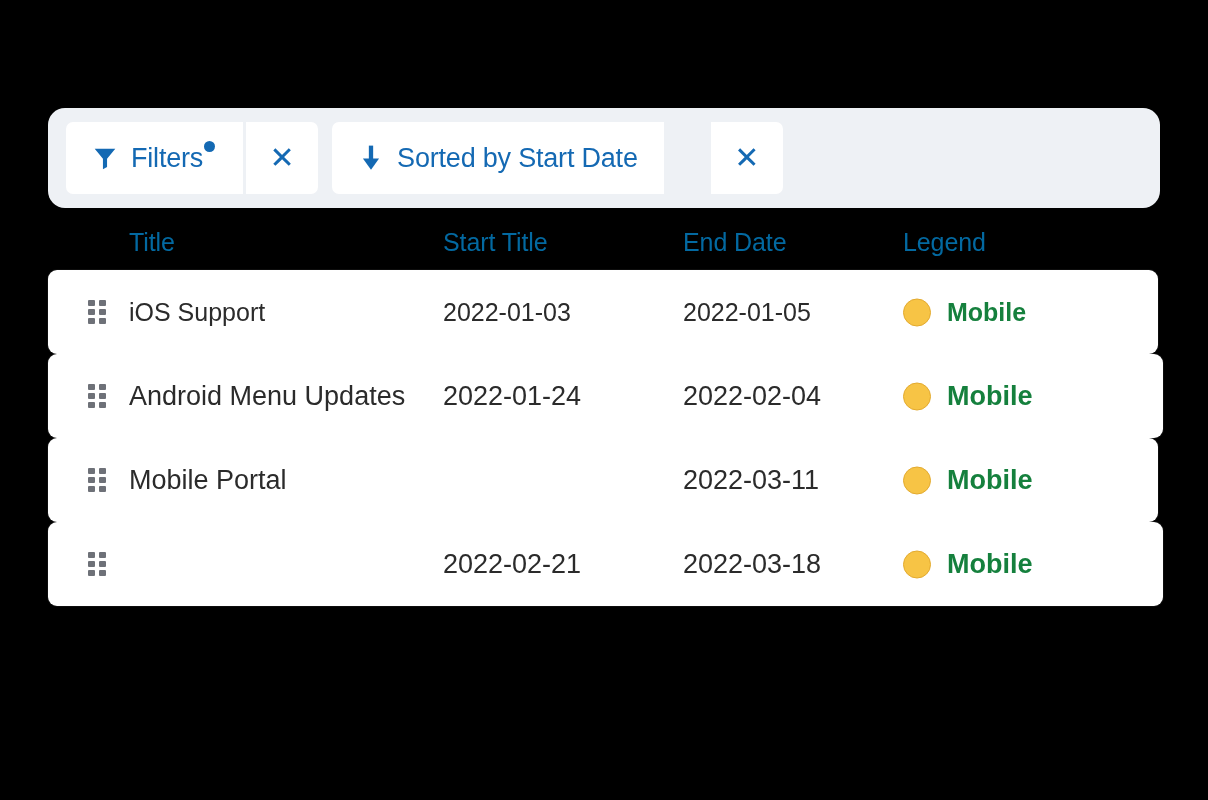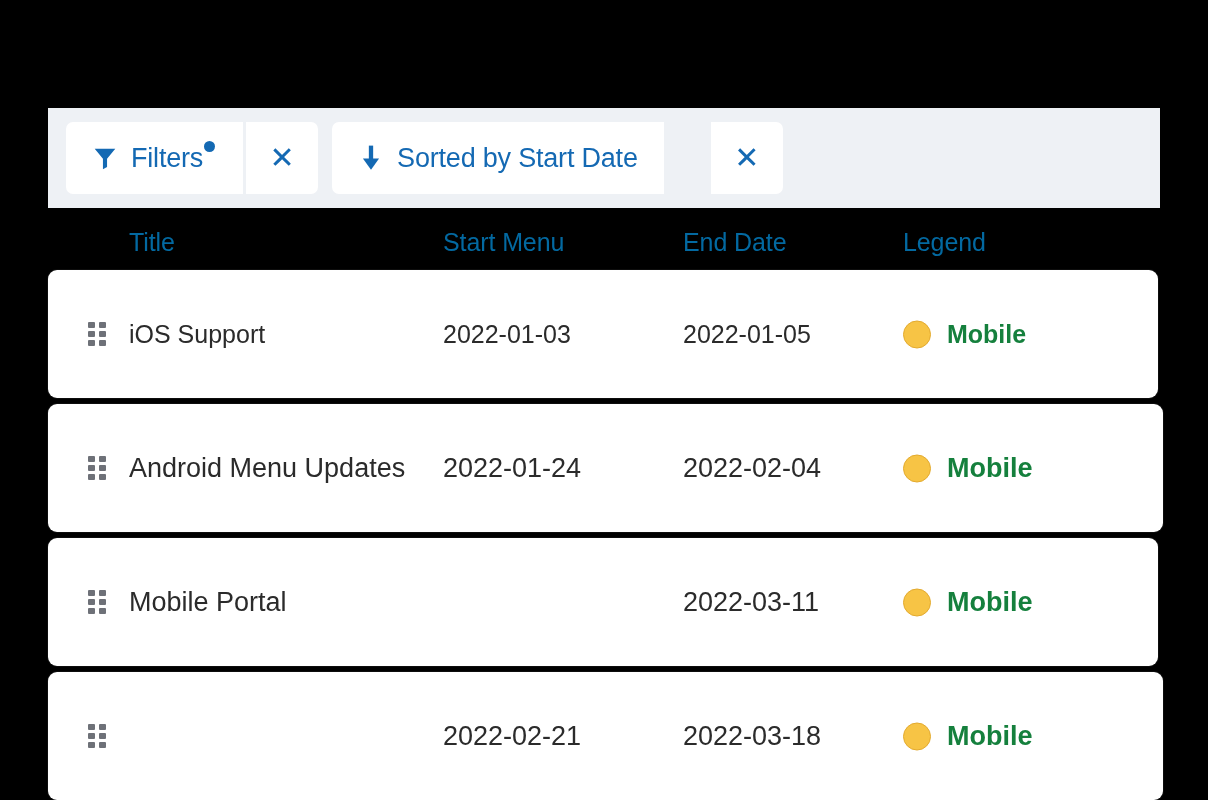--- a/index.html
+++ b/index.html
@@ -17,21 +17,21 @@
   }
 
   
   .toolbar {
     position: absolute;
     left: 48px;
     top: 108px;
     width: 1112px;
     height: 100px;
     background: #eef1f5;
-    border-radius: 0;
+    border-radius: 17px;
     display: flex;
     align-items: center;
     box-sizing: border-box;
     padding-left: 18px;
   }
   .chip-group {
     display: flex;
     align-items: center;
     height: 72px;
   }
@@ -114,22 +114,21 @@
   .rows {
     position: absolute;
     left: 48px;
     top: 270px;
     width: 1120px;
   }
   .row {
     position: relative;
     background: #ffffff;
     border-radius: 9px;
-    height: 128px;
-    margin-bottom: 6px;
+    height: 84px;
     box-shadow: 0 0 0 1px rgba(255,255,255,0.05);
   }
   .row.wide  { width: 1115px; }
   .row.narrow{ width: 1110px; }
 
   .cell {
     position: absolute;
     top: 50%;
     transform: translateY(-50%);
     white-space: nowrap;
@@ -207,21 +206,21 @@
     </div>
     <div class="chip-x">
       <span class="x-glyph">✕</span>
     </div>
   </div>
 
 </div>
 
 <div class="col-headers">
   <div class="col-head ch-title">Title</div>
-  <div class="col-head ch-start">Start Menu</div>
+  <div class="col-head ch-start">Start Title</div>
   <div class="col-head ch-end">End Date</div>
   <div class="col-head ch-legend">Legend</div>
 </div>
 
 <div class="rows">
 
   <div class="row narrow sz-a">
     <div class="cell c-handle">
       <span class="handle">
           <i></i>

